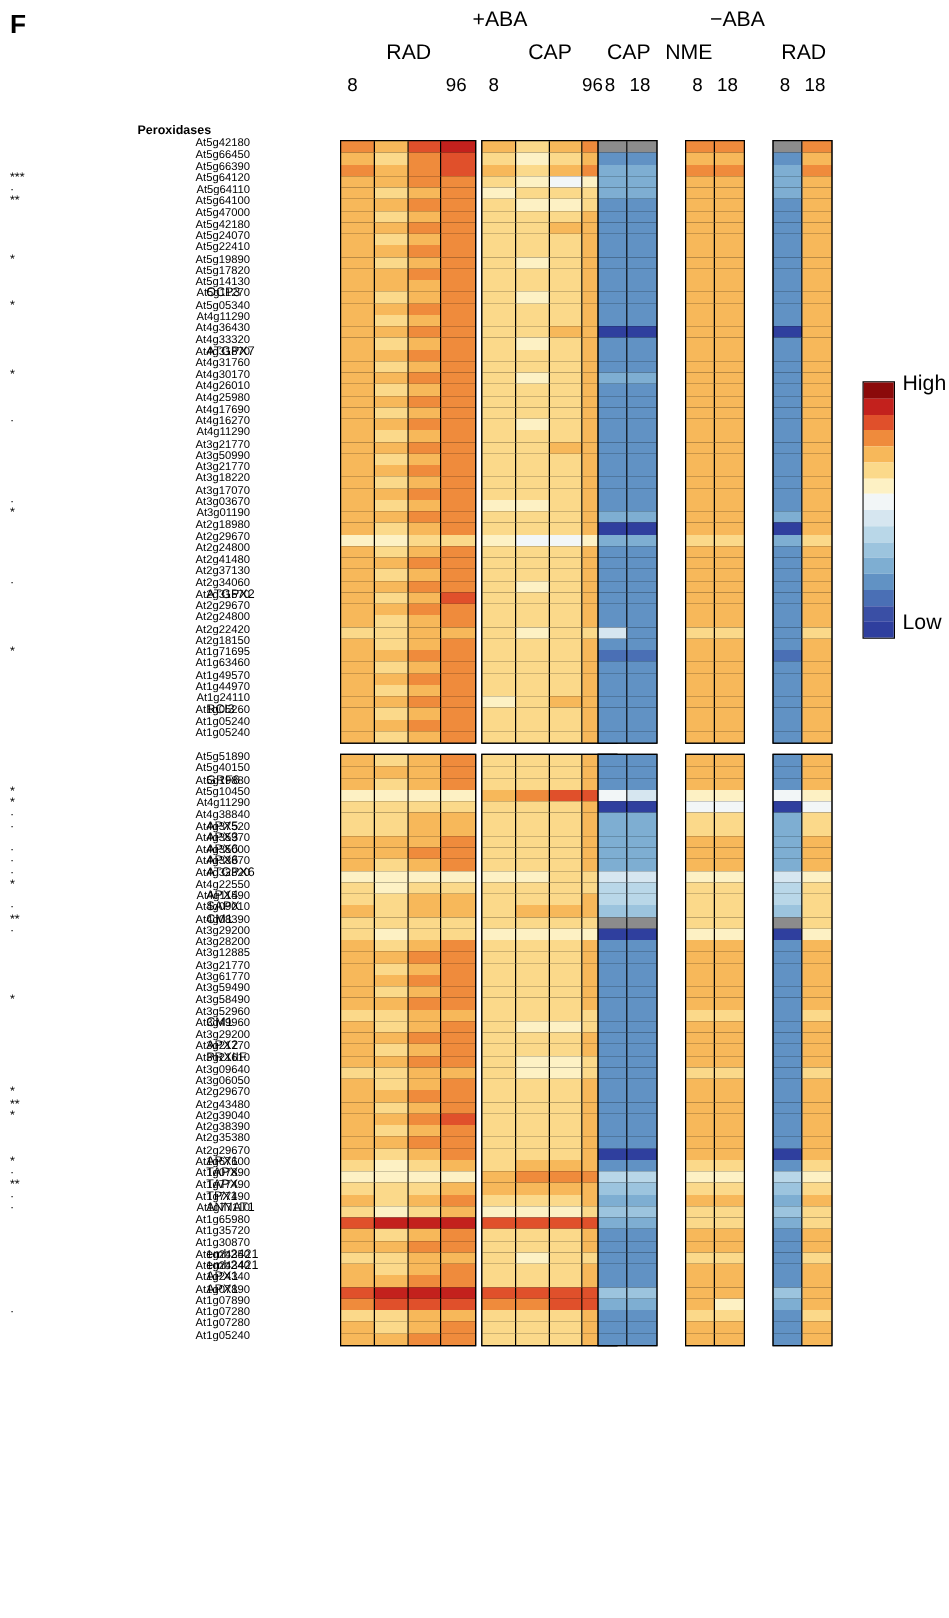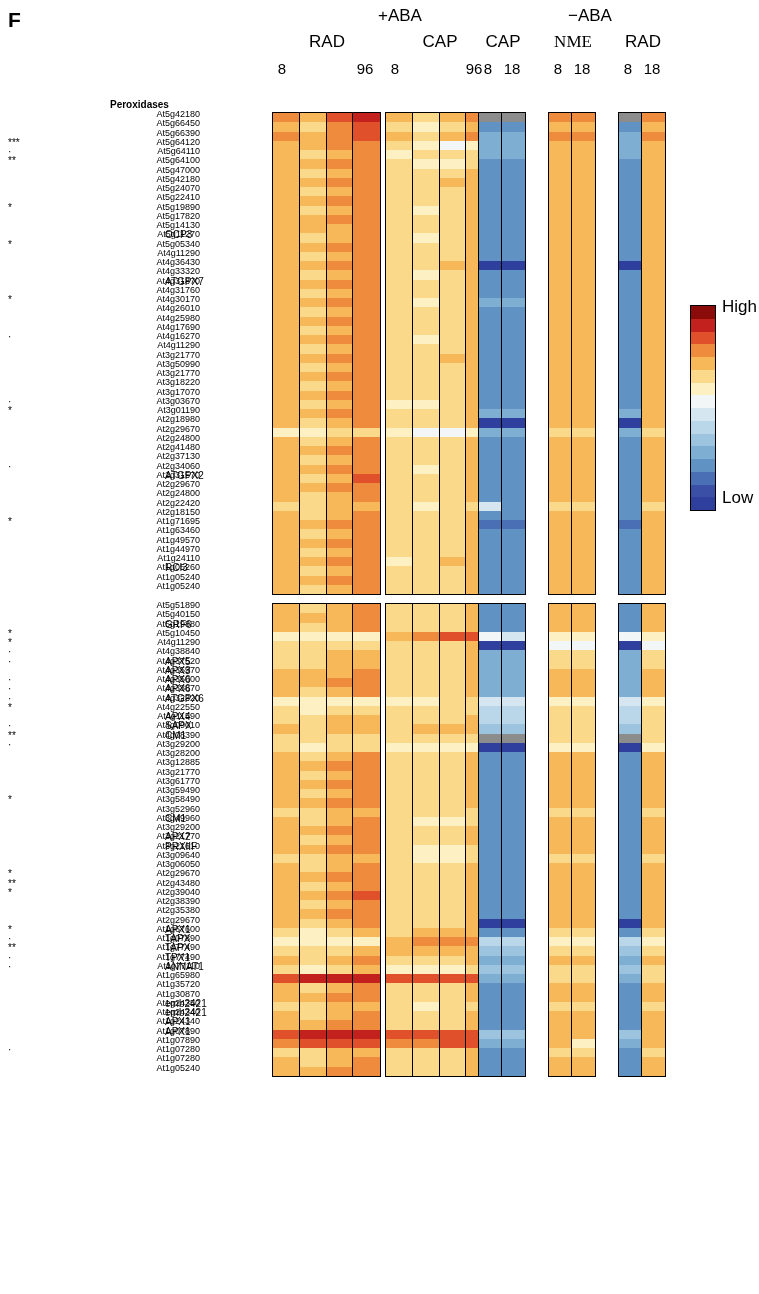--- a/index.html
+++ b/index.html
@@ -122,21 +122,21 @@
 <div id="root">
 
   <div class="panel-letter">F</div>
 
   <div class="group-label" style="left:310px;top:6px;width:180px;">+ABA</div>
   <div class="group-label" style="left:500px;top:6px;width:180px;">−ABA</div>
 
   <div class="sub-label" style="left:272px;top:32px;width:110px;">RAD</div>
   <div class="sub-label" style="left:385px;top:32px;width:110px;">CAP</div>
   <div class="sub-label" style="left:473px;top:32px;width:60px;">CAP</div>
-  <div class="sub-label" style="left:543px;top:32px;width:60px;font-family:Liberation Serif, serif;">NME</div>
+  <div class="sub-label" style="left:521px;top:32px;width:60px;">NME</div>
   <div class="sub-label" style="left:613px;top:32px;width:60px;">RAD</div>
 
   <div class="tick-label" style="left:272px;top:60px;width:20px;">8</div>
   <div class="tick-label" style="left:352px;top:60px;width:26px;">96</div>
   <div class="tick-label" style="left:385px;top:60px;width:20px;">8</div>
   <div class="tick-label" style="left:461px;top:60px;width:26px;">96</div>
   <div class="tick-label" style="left:478px;top:60px;width:20px;">8</div>
   <div class="tick-label" style="left:500px;top:60px;width:24px;">18</div>
   <div class="tick-label" style="left:548px;top:60px;width:20px;">8</div>
   <div class="tick-label" style="left:570px;top:60px;width:24px;">18</div>

